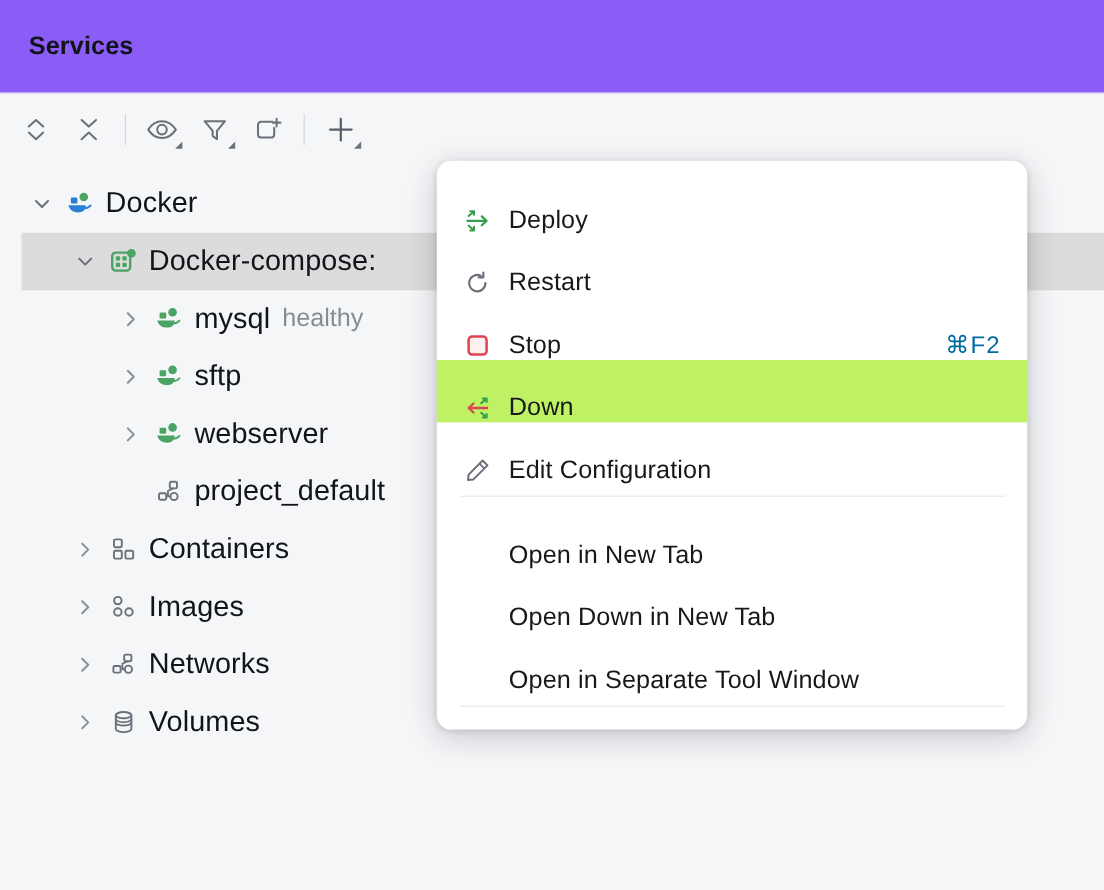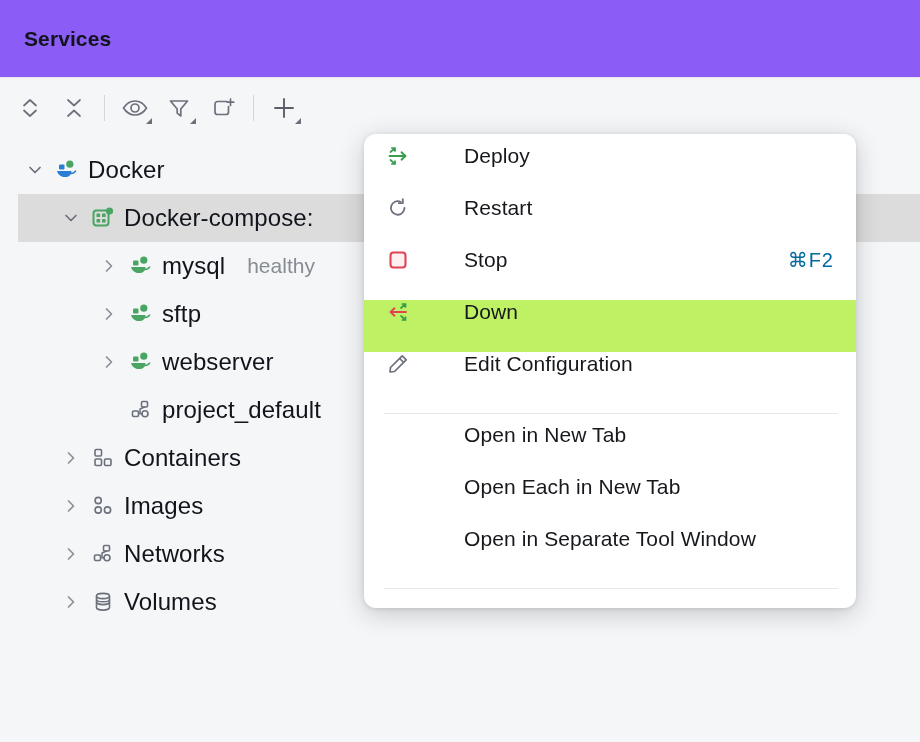--- a/index.html
+++ b/index.html
@@ -104,21 +104,21 @@
     margin-right: 6px;
   }
   .tree-label {
     font-size: 24px;
     color: #11141a;
     letter-spacing: 0.1px;
   }
   .tree-status {
     font-size: 21px;
     color: #878b93;
-    margin-left: 22px;
+    margin-left: 10px;
   }
   .ind-0 { padding-left: 18px; }
   .ind-1 { padding-left: 54px; }
   .ind-2 { padding-left: 92px; }
 
   
   .ctx-menu {
     position: absolute;
     left: 364px;
     top: 134px;
@@ -126,25 +126,24 @@
     background: #ffffff;
     border-radius: 12px;
     box-shadow: 0 6px 26px rgba(20, 24, 31, 0.20),
                 0 1px 5px rgba(20, 24, 31, 0.12);
     padding: 10px 0 10px 0;
     box-sizing: border-box;
   }
   .mi {
     height: 52px;
     display: flex;
-    align-items: flex-start;
+    align-items: flex-end;
     padding: 0 22px 0 16px;
     box-sizing: border-box;
     position: relative;
-    gap: 40px;
   }
   .mi.highlighted {
     background: #bef264;
   }
   .mi-icon {
     width: 36px;
     min-width: 36px;
     display: flex;
     align-items: center;
     justify-content: center;
@@ -460,21 +459,21 @@
   <div class="mi-sep"></div>
 
   <div class="mi">
     <span class="mi-icon"></span>
     <span class="mi-label">Open in New Tab</span>
     <span class="mi-shortcut"></span>
   </div>
 
   <div class="mi">
     <span class="mi-icon"></span>
-    <span class="mi-label">Open Each in New Tab</span>
+    <span class="mi-label">Open Down in New Tab</span>
     <span class="mi-shortcut"></span>
   </div>
 
 
   <div class="mi">
     <span class="mi-icon"></span>
     <span class="mi-label">Open in Separate Tool Window</span>
     <span class="mi-shortcut"></span>
   </div>
 

